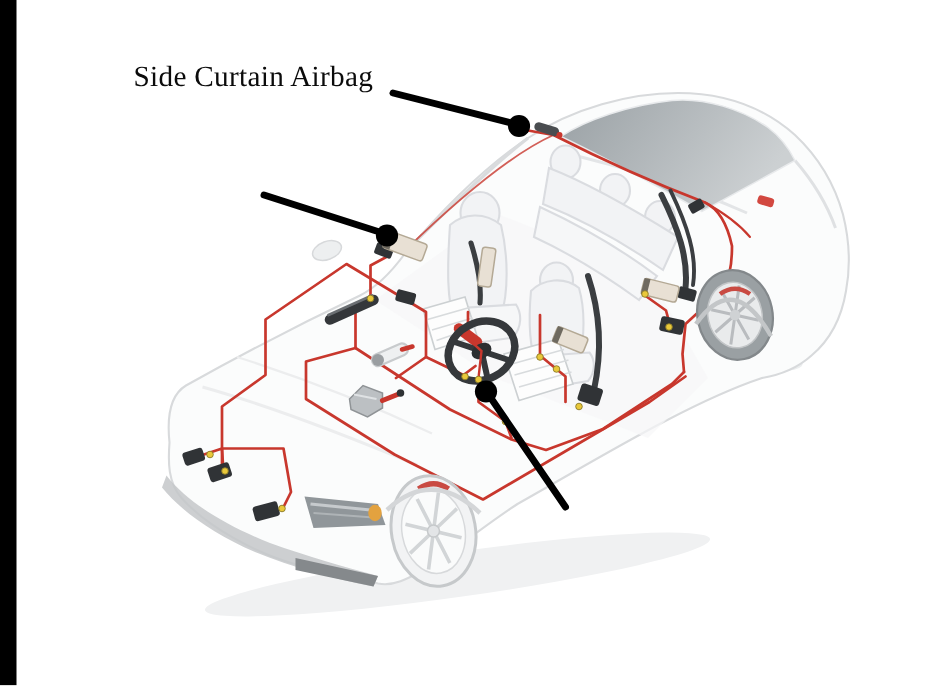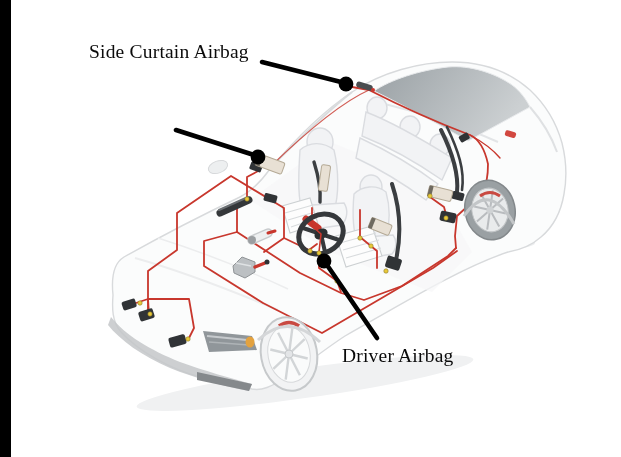--- a/index.html
+++ b/index.html
@@ -229,15 +229,14 @@
       <path d="M 327,265 L 377,338"></path>
     </g>
     <g fill="#000000">
       <circle cx="346" cy="84" r="7.4"></circle>
       <circle cx="258" cy="157" r="7.4"></circle>
       <circle cx="324" cy="261" r="7.4"></circle>
     </g>
   </svg>
 
   <div class="callout curtain">Side Curtain Airbag</div>
-  <div class="callout driver">Driver Airbag</div>
 
 </div>
 
 </body></html>

